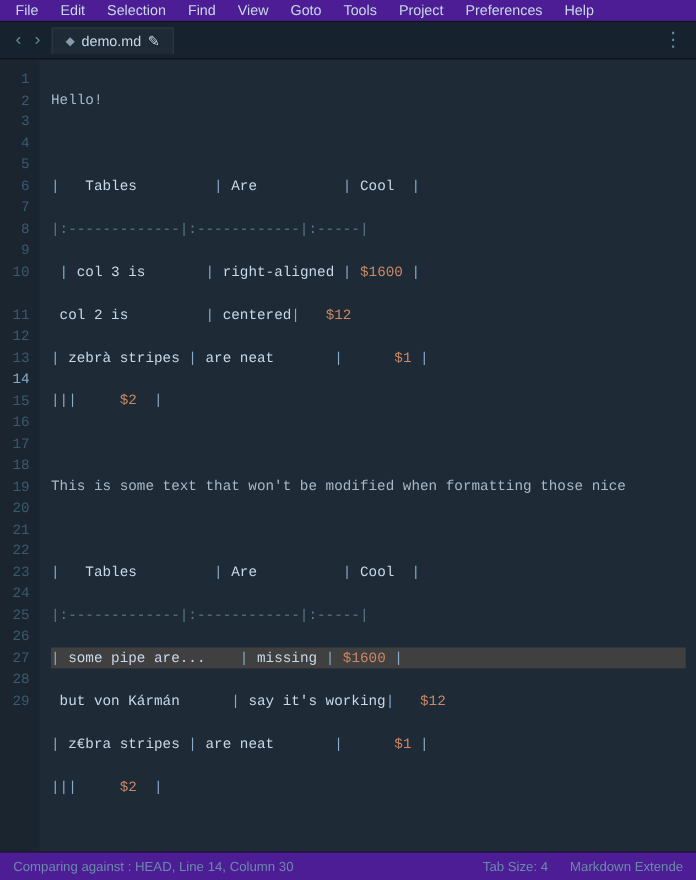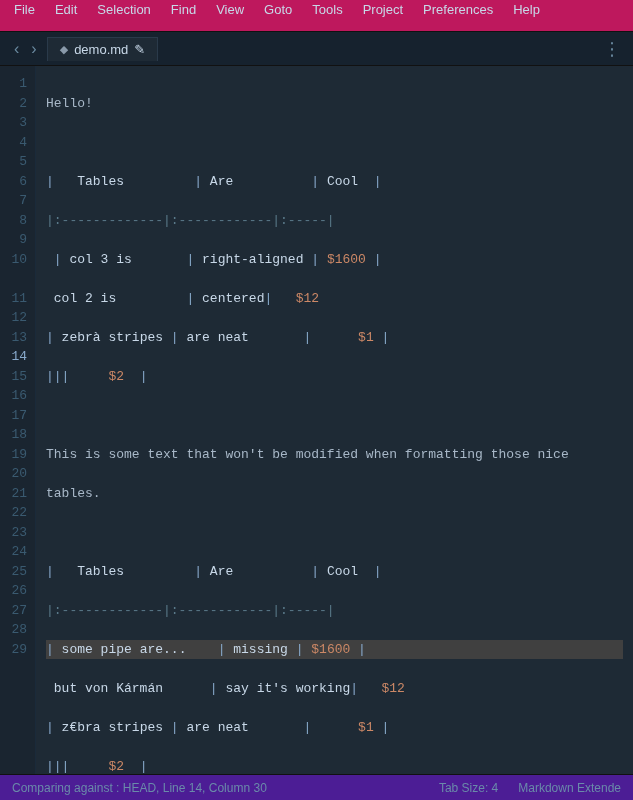--- a/index.html
+++ b/index.html
@@ -10,24 +10,24 @@
       font-size: 13px;
       height: 800px;
       width: 633px;
       overflow: hidden;
       display: flex;
       flex-direction: column;
     }
 
     
     #menubar {
-      background: #be185d;
-      display: flex;
-      align-items: flex-start;
-      height: 32px;
+      background: #4c1d95;
+      display: flex;
+      align-items: flex-end;
+      height: 20px;
       padding: 0 4px;
       border-bottom: 1px solid #111;
       flex-shrink: 0;
     }
     .menu-item {
       color: #c8d8e8;
       padding: 2px 10px;
       font-size: 13px;
       cursor: pointer;
       font-family: sans-serif;
@@ -216,21 +216,20 @@
 <span class="code-line"><span class="normal">Hello!</span></span>
 <span class="code-line"> </span>
 <span class="code-line"><span class="table-pipe">|</span><span class="table-text">   Tables         </span><span class="table-pipe">|</span><span class="table-text"> Are          </span><span class="table-pipe">|</span><span class="table-text"> Cool  </span><span class="table-pipe">|</span></span>
 <span class="code-line"><span class="table-sep">|:-------------|:------------|:-----|</span></span>
 <span class="code-line"><span class="table-pipe"> |</span><span class="table-text"> col 3 is       </span><span class="table-pipe">|</span><span class="table-text"> right-aligned </span><span class="table-pipe">|</span><span class="dollar"> $1600 </span><span class="table-pipe">|</span></span>
 <span class="code-line"><span class="table-text"> col 2 is         </span><span class="table-pipe">|</span><span class="table-text"> centered</span><span class="table-pipe">|</span><span class="table-text">   </span><span class="dollar">$12</span></span>
 <span class="code-line"><span class="table-pipe">|</span><span class="table-text"> zebrà stripes </span><span class="table-pipe">|</span><span class="table-text"> are neat       </span><span class="table-pipe">|</span><span class="table-text">      </span><span class="dollar">$1 </span><span class="table-pipe">|</span></span>
 <span class="code-line"><span class="table-pipe">|||</span><span class="table-text">     </span><span class="dollar">$2  </span><span class="table-pipe">|</span></span>
 <span class="code-line"> </span>
 <span class="code-line"><span class="normal">This is some text that won't be modified when formatting those nice</span></span>
-<span class="code-line"><span class="normal">tables.</span></span>
 <span class="code-line"> </span>
 <span class="code-line"><span class="table-pipe">|</span><span class="table-text">   Tables         </span><span class="table-pipe">|</span><span class="table-text"> Are          </span><span class="table-pipe">|</span><span class="table-text"> Cool  </span><span class="table-pipe">|</span></span>
 <span class="code-line"><span class="table-sep">|:-------------|:------------|:-----|</span></span>
 <span class="code-line" style="background:#404040;display:block;"><span class="table-pipe">|</span><span class="table-text"> some pipe are...    </span><span class="table-pipe">|</span><span class="table-text"> missing </span><span class="table-pipe">|</span><span class="dollar"> $1600 </span><span class="table-pipe">|</span></span>
 <span class="code-line"><span class="table-text"> but von Kármán      </span><span class="table-pipe">|</span><span class="table-text"> say it's working</span><span class="table-pipe">|</span><span class="table-text">   </span><span class="dollar">$12</span></span>
 <span class="code-line"><span class="table-pipe">|</span><span class="table-text"> z€bra stripes </span><span class="table-pipe">|</span><span class="table-text"> are neat       </span><span class="table-pipe">|</span><span class="table-text">      </span><span class="dollar">$1 </span><span class="table-pipe">|</span></span>
 <span class="code-line"><span class="table-pipe">|||</span><span class="table-text">     </span><span class="dollar">$2  </span><span class="table-pipe">|</span></span>
 
 
 

